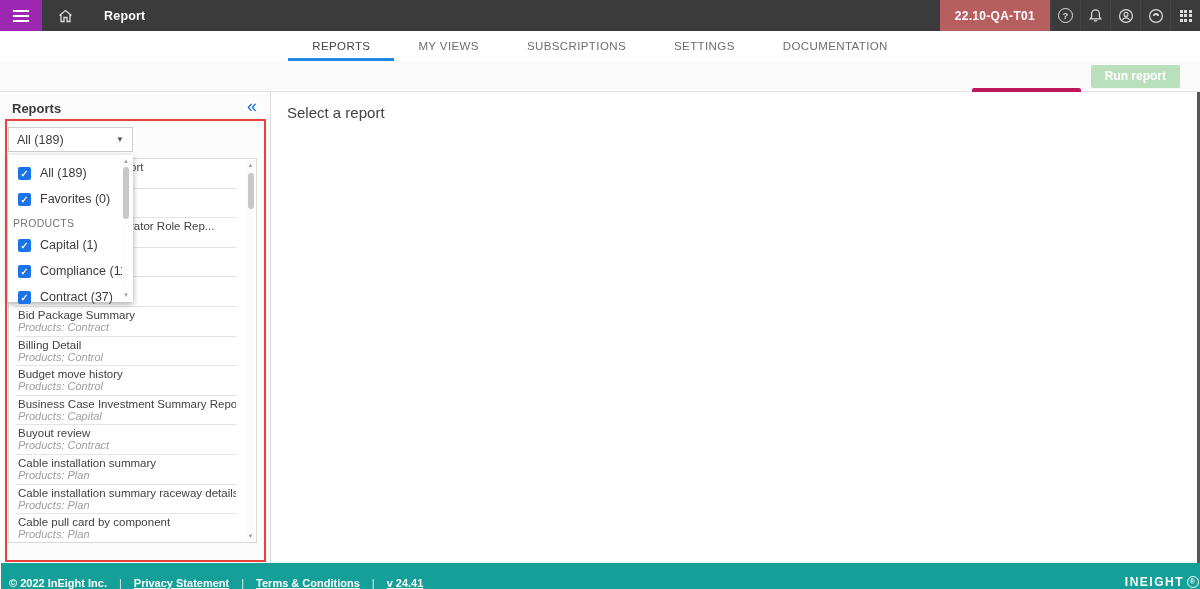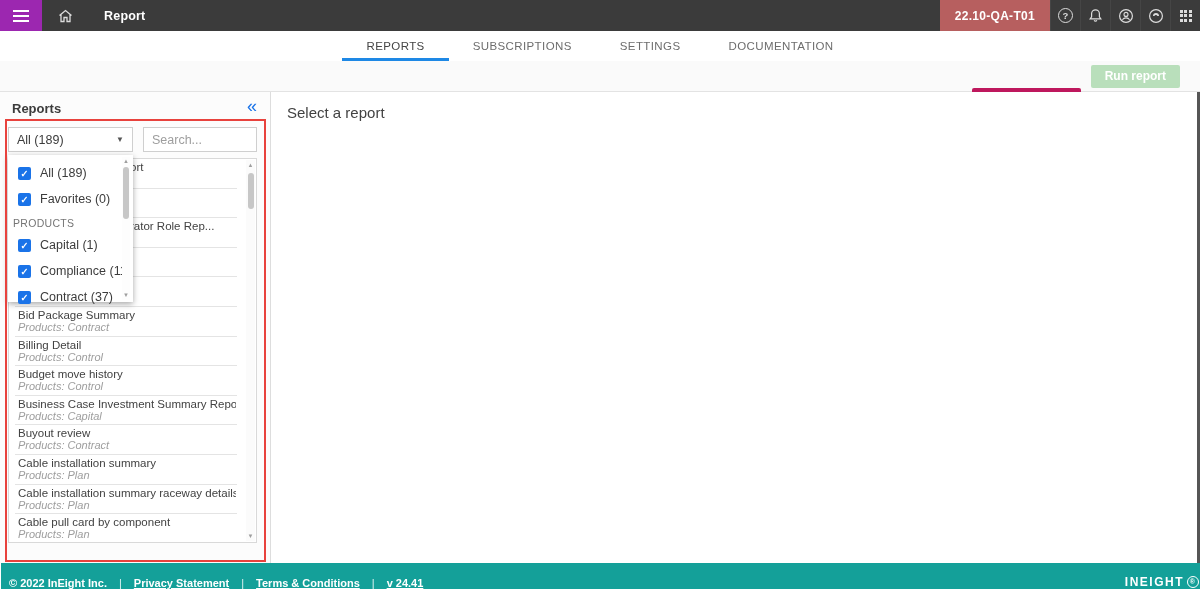--- a/index.html
+++ b/index.html
@@ -141,41 +141,41 @@
             <i></i>
             <i></i>
             <i></i>
           </span>
       </div>
     </div>
   </div>
 
   <div class="tabbar" id="tabbar">
       <div class="tab active">REPORTS</div>
+      <div class="tab">MY VIEWS</div>
       <div class="tab">SUBSCRIPTIONS</div>
       <div class="tab">SETTINGS</div>
       <div class="tab">DOCUMENTATION</div>
     </div>
 
   <div class="toolbar">
     <button class="btn btn-save">Save as a view</button>
     <button class="btn btn-run">Run report</button>
   </div>
 
   <div class="content">
 
     <div class="sidebar">
       <div class="panel-title">Reports</div>
       <div class="collapse">«</div>
 
       <div class="filter-btn">
         <span>All (189)</span>
         <span class="caret">▼</span>
       </div>
-      <input class="search-box" placeholder="Search..." style="">
 
       <div class="report-list" id="reportList">
         <div class="report-row">
             <div class="row-title fragment">ort</div>
             <div class="row-sub"></div>
             <div class="sep"></div>
           </div>
           <div class="report-row">
             <div class="row-title"></div>
             <div class="row-sub"></div>

